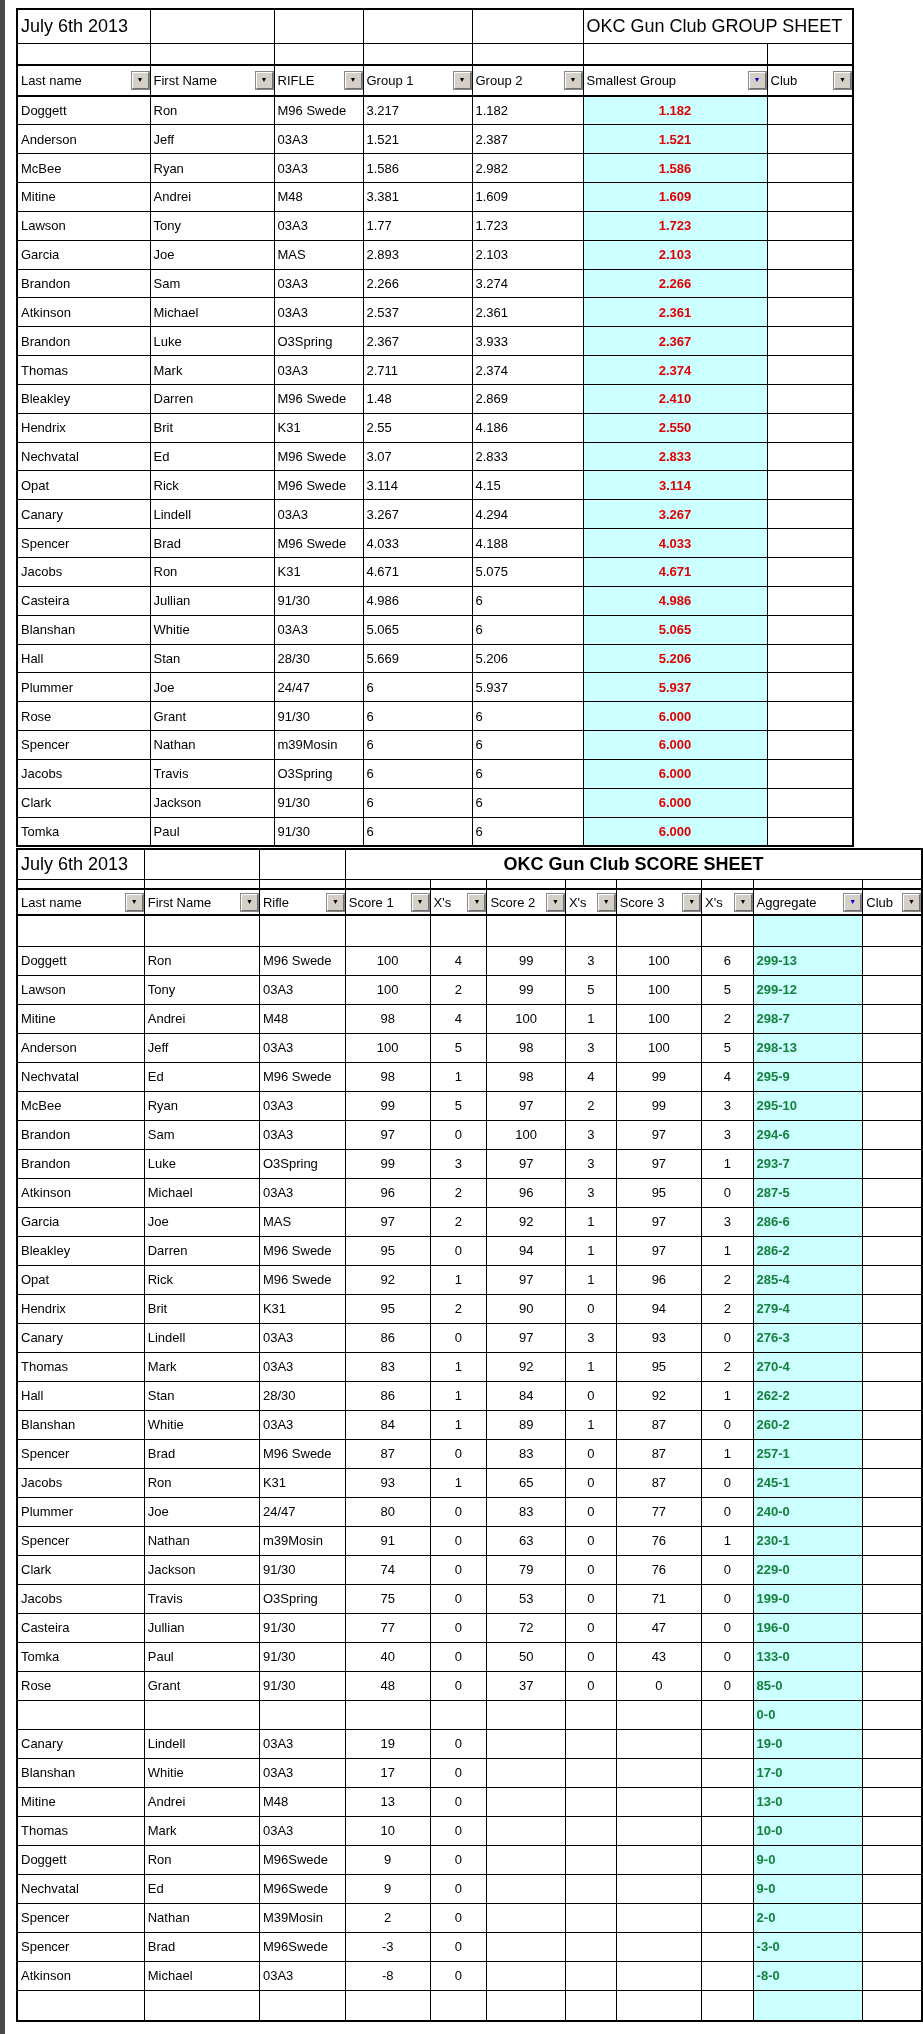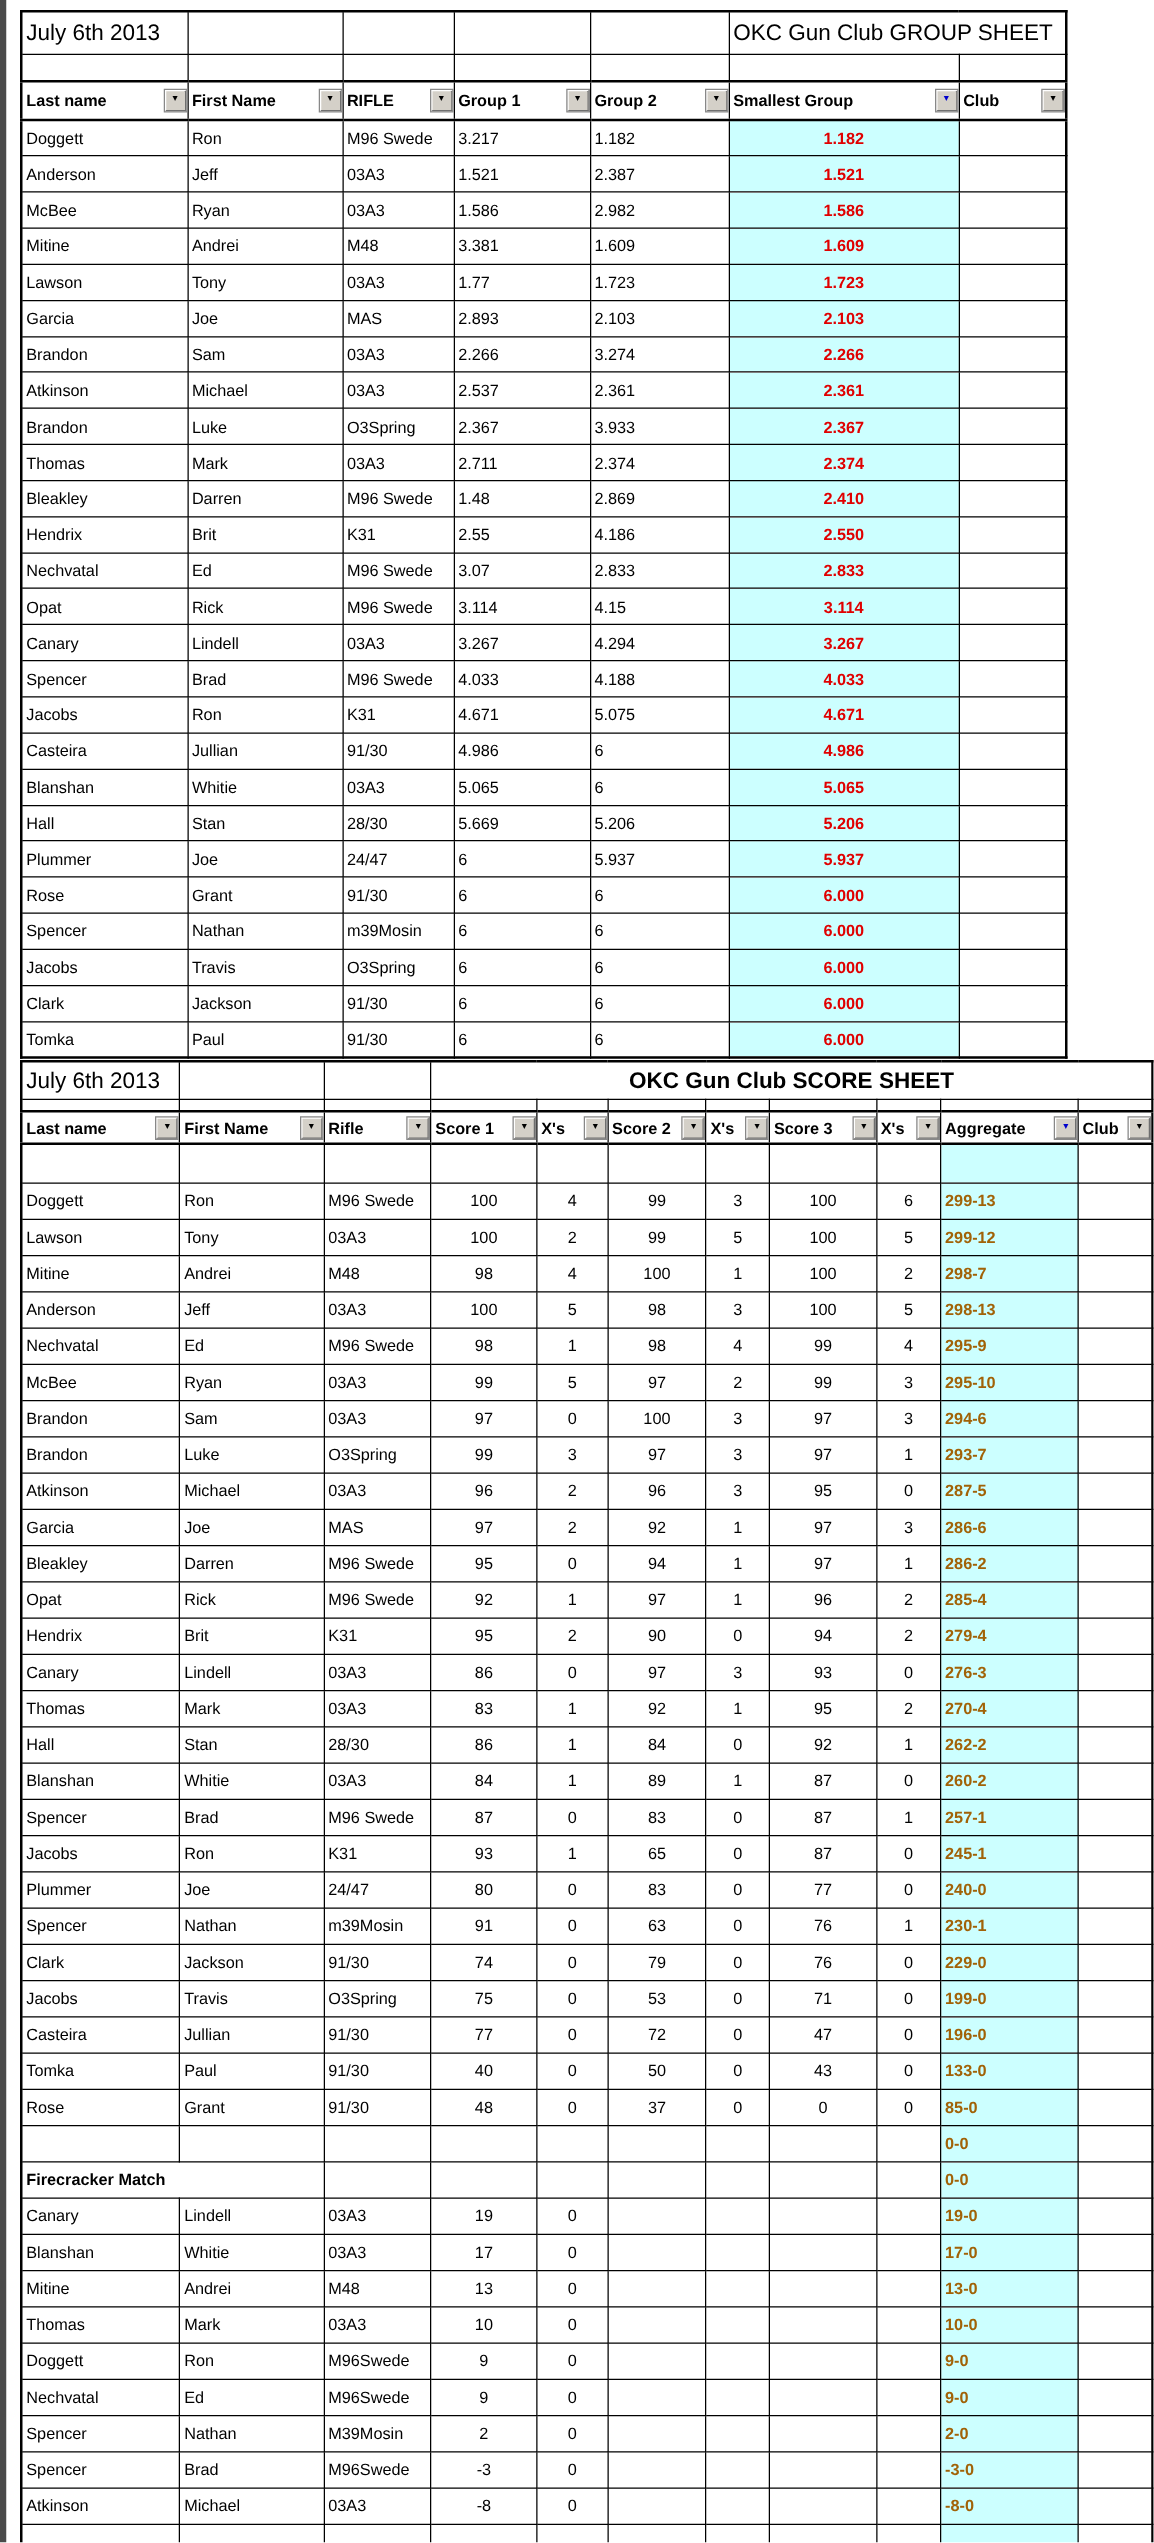--- a/index.html
+++ b/index.html
@@ -14,38 +14,38 @@
                  font-size:13px;padding:0 3px;vertical-align:middle;}
   
   tr.title-row td{font-size:18px;}
   #group-wrap tr.title-row{height:34px;}
   #score-wrap tr.title-row{height:30px;}
   td.sheet-title-group{font-weight:normal;font-size:15px;padding-left:2px;}
   td.sheet-title-score{font-weight:bold;font-size:19px;text-align:center;}
   #group-wrap tr.spacer-row{height:22px;}
   #score-wrap tr.spacer-row{height:10px;}
   
-  tr.header-row td{font-weight:bold;border-top:2px solid #000;border-bottom:2px solid #000;padding:0 1px 0 3px;}
+  tr.header-row td{font-weight:normal;border-top:2px solid #000;border-bottom:2px solid #000;padding:0 1px 0 3px;}
   #group-wrap tr.header-row{height:31px;}
   #score-wrap tr.header-row{height:26px;}
   td.hd{position:relative;}
   td.hd .hwrap{display:flex;justify-content:space-between;align-items:center;height:100%;}
   .fbtn{display:inline-block;width:15px;height:15px;flex:0 0 15px;background:#d4d0c8;
         border:1px solid;border-color:#ffffff #6e6e6e #6e6e6e #ffffff;outline:1px solid #888;
         font-size:7px;line-height:13px;text-align:center;color:#000;cursor:pointer;}
   .fbtn.sorted{color:#0000cc;}
   
   #group-wrap tr.drow{height:28.85px;}
   #score-wrap tr.drow{height:29px;}
   #score-wrap tr.erow{height:31px;}
   td.gc0,td.gc1,td.gc2,td.sc0,td.sc1,td.sc2{text-align:left;}
   td.gc3,td.gc4{text-align:left;}
   td.sc3,td.sc4,td.sc5,td.sc6,td.sc7,td.sc8{text-align:center;}
   td.gc5{background:#ccffff;color:#e00000;font-weight:bold;text-align:center;}
-  td.sc9{background:#ccffff;color:#a16207;font-weight:bold;text-align:left;}
+  td.sc9{background:#ccffff;color:#15803d;font-weight:bold;text-align:left;}
   td.seclabel{font-weight:bold;font-size:15px;}
 </style>
 </head>
 <body>
 
 <div class="edge-strip"></div>
 
 <div class="wrap" id="group-wrap">
   <table class="sheet">
     <colgroup>
@@ -822,32 +822,20 @@
           <td class="sc3"></td>
           <td class="sc4"></td>
           <td class="sc5"></td>
           <td class="sc6"></td>
           <td class="sc7"></td>
           <td class="sc8"></td>
           <td class="sc9">0-0</td>
           <td class="cut"></td>
         </tr>
         <tr class="drow">
-          <td class="seclabel" colspan="2">Firecracker Match</td>
-          <td class="sc2"></td>
-          <td class="sc3"></td>
-          <td class="sc4"></td>
-          <td class="sc5"></td>
-          <td class="sc6"></td>
-          <td class="sc7"></td>
-          <td class="sc8"></td>
-          <td class="sc9">0-0</td>
-          <td class="cut"></td>
-        </tr>
-        <tr class="drow">
           <td class="sc0">Canary</td>
           <td class="sc1">Lindell</td>
           <td class="sc2">03A3</td>
           <td class="sc3">19</td>
           <td class="sc4">0</td>
           <td class="sc5"></td>
           <td class="sc6"></td>
           <td class="sc7"></td>
           <td class="sc8"></td>
           <td class="sc9">19-0</td>

